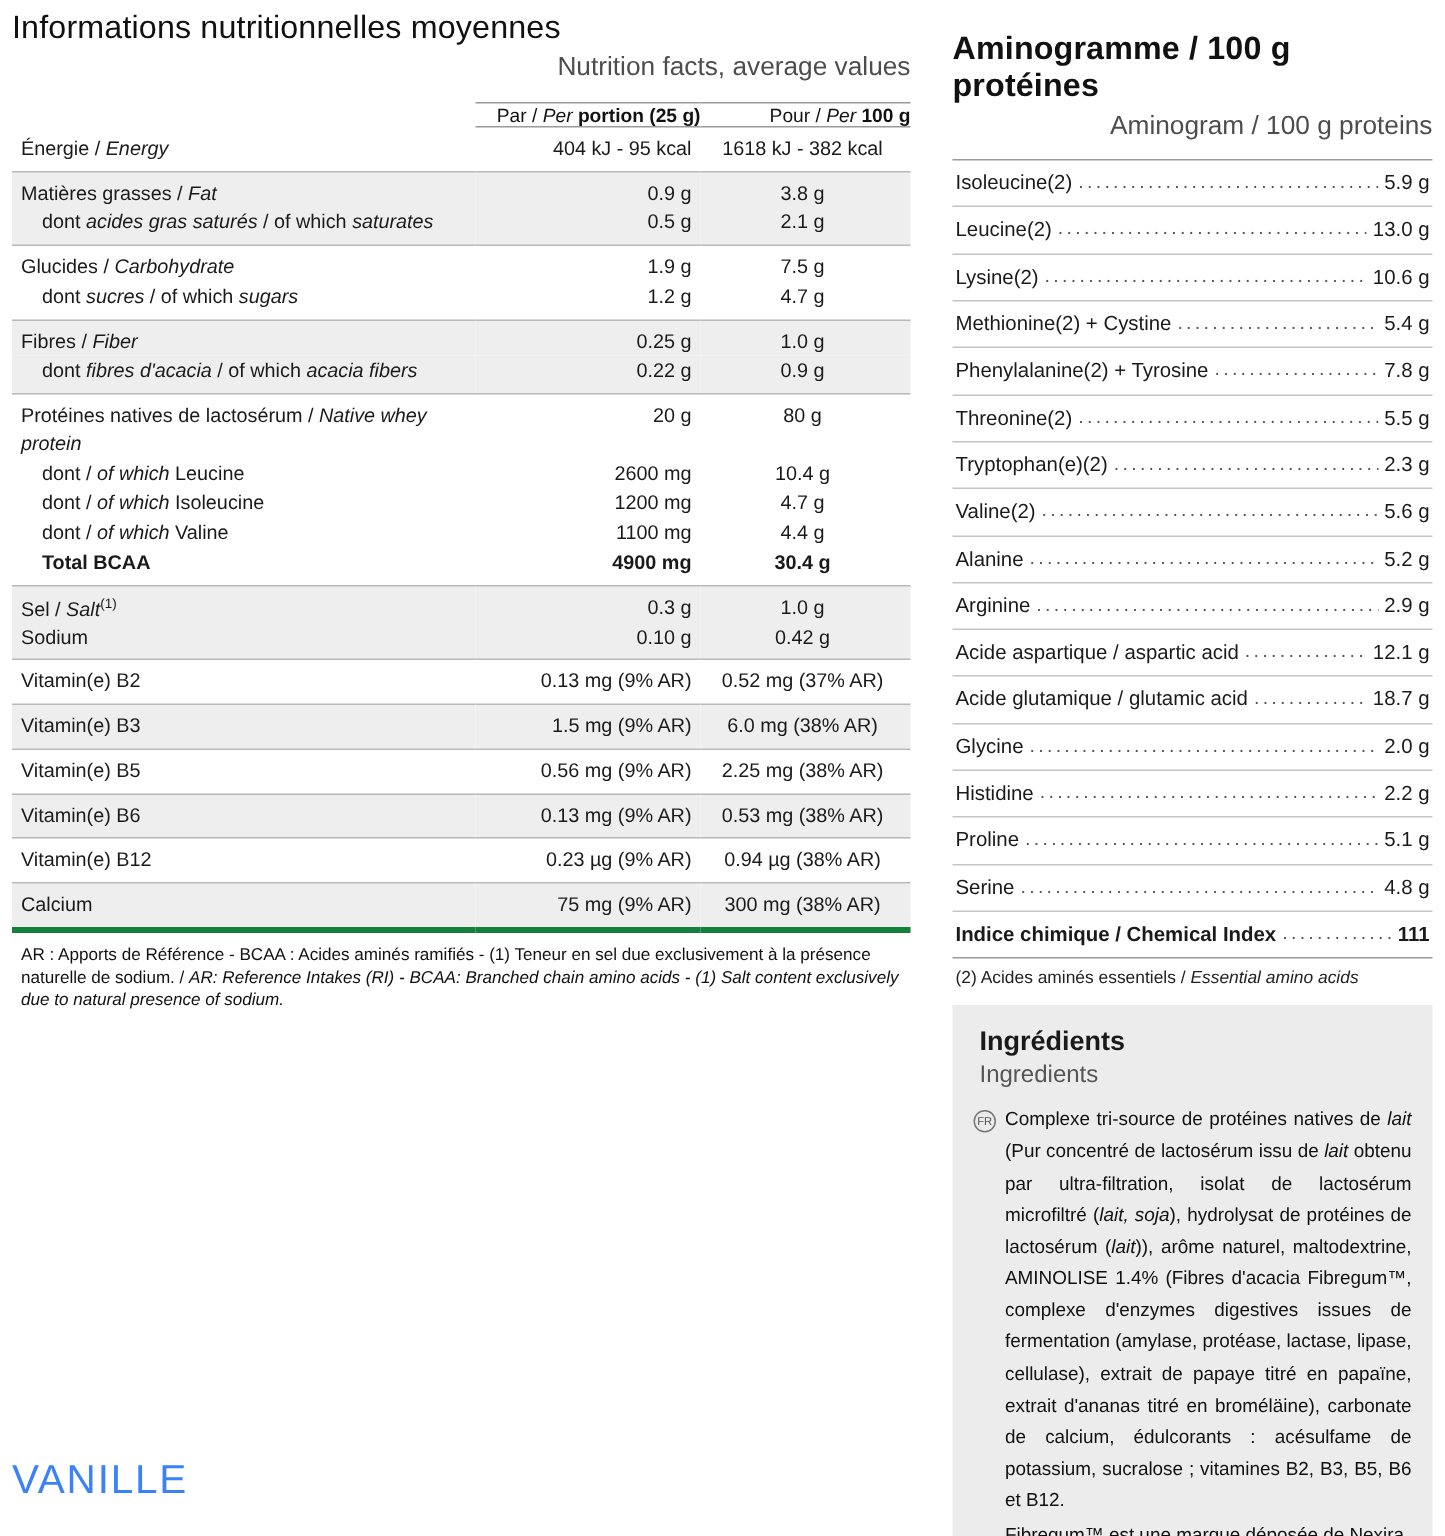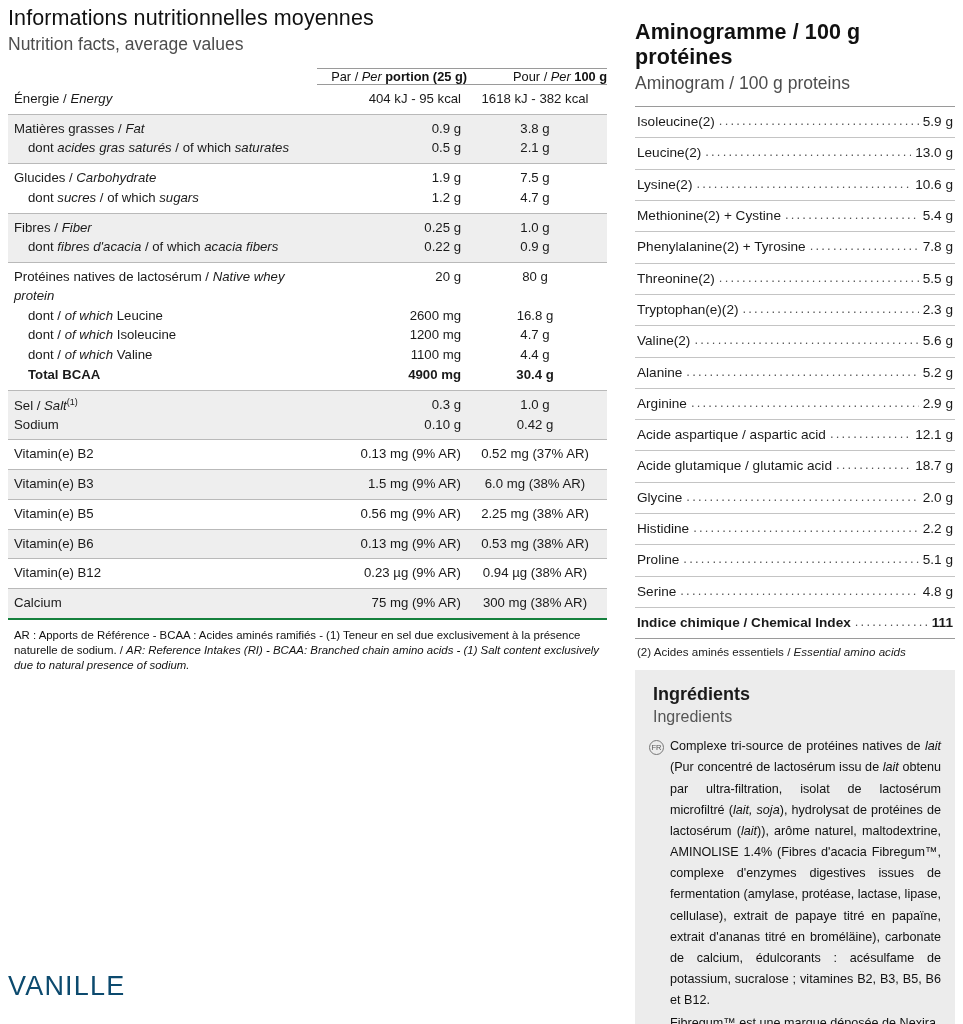--- a/index.html
+++ b/index.html
@@ -23,20 +23,21 @@
     font-weight: 400;
     letter-spacing: 0.1px;
     margin: 6px 0 0 0;
     color: #111;
   }
   .title-en {
     font-size: 17.5px;
     font-weight: 400;
     color: #4d4d4d;
     margin: 3px 0 0 0;
+    text-align: right;
   }
   .title-fr.bold { font-weight: 700; margin-top: 20px; }
 
   
   table.nutri {
     width: 100%;
     border-collapse: collapse;
     font-size: 13.2px;
     margin-top: 13px;
   }
@@ -62,21 +63,21 @@
     line-height: 1.42;
   }
   .nutri td.v1, .nutri td.v2 {
     text-align: right;
     padding: 5px 6px 5px 4px;
     white-space: pre-line;
     line-height: 1.42;
   }
   .nutri td.v2 { padding-right: 8px; text-align: center; }
   .rowline td { border-bottom: 1px solid #b9b9b9; }
-  .rowline-strong td { border-bottom: 2px solid #15803d; }
+  .rowline-strong td { border-bottom: 4px solid #15803d; }
   .shade td { background: #eeeeee; }
   .indent { padding-left: 14px; display: inline-block; }
   .it { font-style: italic; }
   .sup { font-size: 9px; vertical-align: super; }
 
   
   .footnote {
     font-size: 11.4px;
     line-height: 1.33;
     color: #111;
@@ -86,21 +87,21 @@
   .footnote i { font-style: italic; }
 
   
   .flavour {
     position: absolute;
     left: 8px;
     bottom: 22px;
     font-size: 27px;
     letter-spacing: 1.2px;
     font-weight: 400;
-    color: #0c4a6e;
+    color: #3b82f6;
   }
 
   
   .amino-list { margin-top: 12px; }
   .amino-row {
     display: flex;
     align-items: baseline;
     font-size: 13.6px;
     padding: 7px 2px 7px 2px;
     border-bottom: 1px solid #c4c4c4;
@@ -233,21 +234,21 @@
       </tr>
 
       <tr>
         <td class="lbl" style="padding-bottom:0">Protéines natives de lactosérum / <span class="it">Native whey protein</span></td>
         <td class="v1" style="padding-bottom:0">20 g</td>
         <td class="v2" style="padding-bottom:0">80 g</td>
       </tr>
       <tr>
         <td class="lbl" style="padding:1px 4px 0 6px"><span class="indent">dont / <span class="it">of which</span> Leucine</span></td>
         <td class="v1" style="padding:1px 6px 0 4px">2600 mg</td>
-        <td class="v2" style="padding:1px 8px 0 4px">16.8 g</td>
+        <td class="v2" style="padding:1px 8px 0 4px">10.4 g</td>
       </tr>
       <tr>
         <td class="lbl" style="padding:1px 4px 0 6px"><span class="indent">dont / <span class="it">of which</span> Isoleucine</span></td>
         <td class="v1" style="padding:1px 6px 0 4px">1200 mg</td>
         <td class="v2" style="padding:1px 8px 0 4px">4.7 g</td>
       </tr>
       <tr>
         <td class="lbl" style="padding:1px 4px 0 6px"><span class="indent">dont / <span class="it">of which</span> Valine</span></td>
         <td class="v1" style="padding:1px 6px 0 4px">1100 mg</td>
         <td class="v2" style="padding:1px 8px 0 4px">4.4 g</td>

